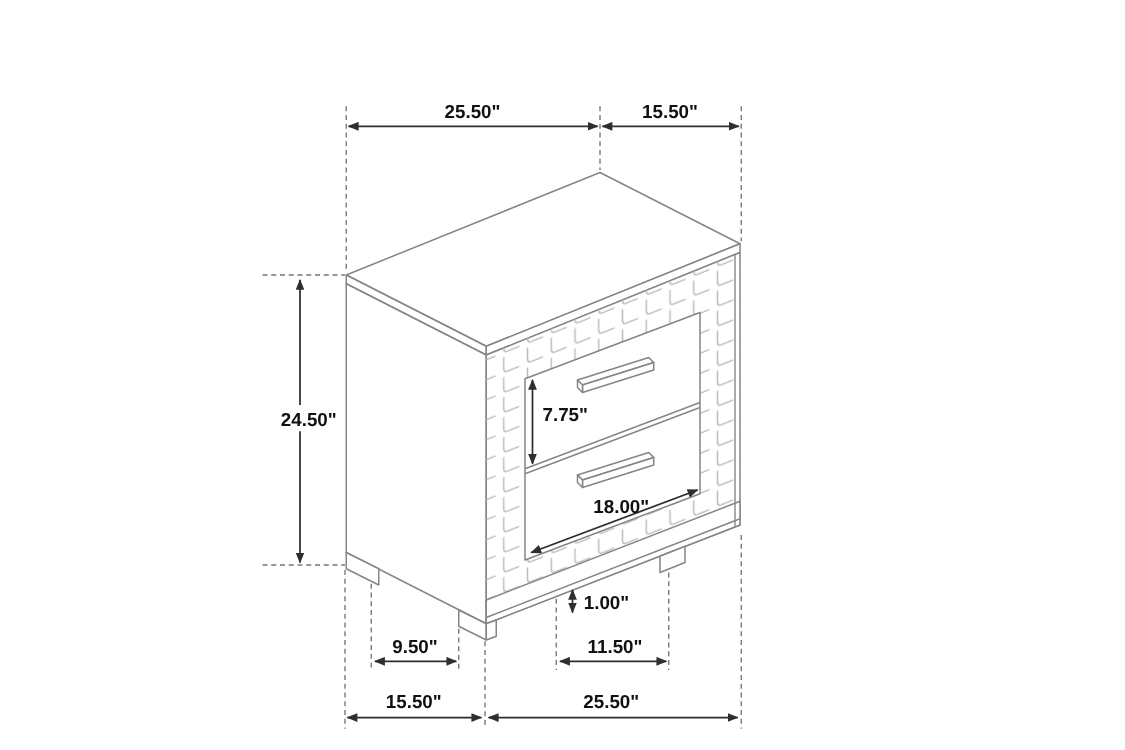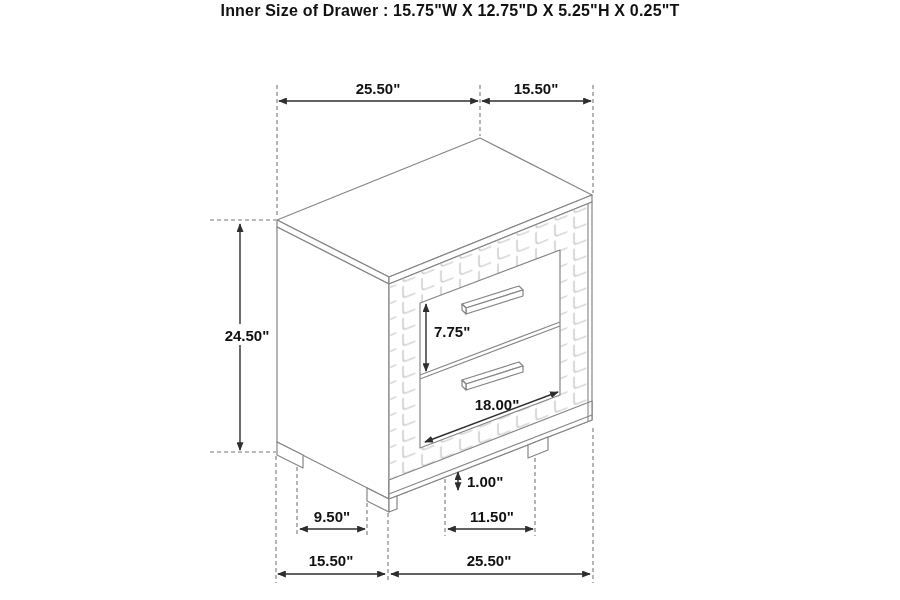--- a/index.html
+++ b/index.html
@@ -36,21 +36,20 @@
   .furn { fill: #ffffff; stroke: #858585; stroke-width: 1.2; stroke-linejoin: round; }
   .furn-line { fill: none; stroke: #858585; stroke-width: 1.1; }
   .dim { stroke: #2e2e2e; stroke-width: 1.4; fill: none; }
   .ext { stroke: #787878; stroke-width: 1.1; fill: none; stroke-dasharray: 4 3; }
 </style>
 </head>
 <body>
 
 <div id="stage">
 
-  <div class="title">Inner Size of Drawer : 15.75"W X 12.75"D X 5.25"H X 0.25"T</div>
 
   <svg width="900" height="600" viewBox="0 0 900 600">
     <defs>
       <marker id="arr" viewBox="0 0 10 8" refX="9" refY="4" markerWidth="9" markerHeight="7" orient="auto-start-reverse" markerUnits="userSpaceOnUse">
         <path d="M0,0 L10,4 L0,8 Z" fill="#2e2e2e"></path>
       </marker>
       <pattern id="gridtex" width="19" height="16" patternUnits="userSpaceOnUse" patternTransform="skewY(-22)">
         <path d="M4,1 L4,9.5 Q4,13 7.5,13 L16,13" fill="none" stroke="#bdbdbd" stroke-width="1.2" stroke-linecap="round"></path>
       </pattern>
     </defs>

